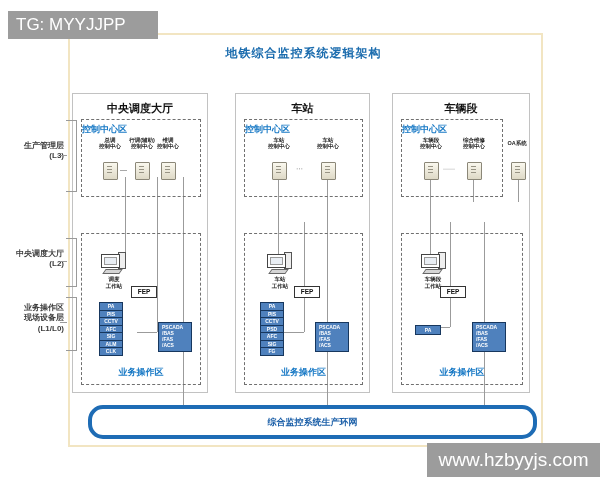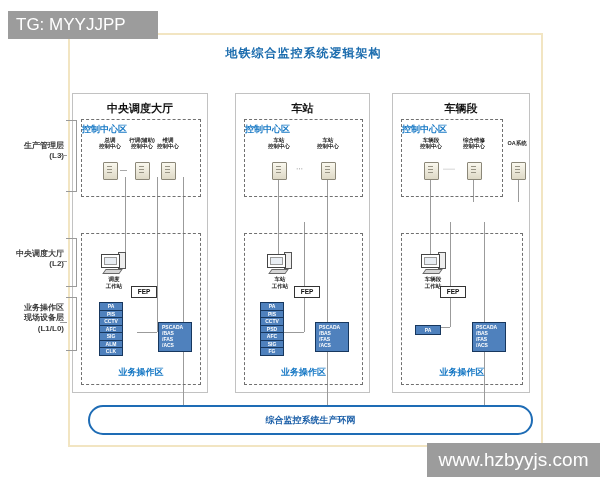--- a/index.html
+++ b/index.html
@@ -63,21 +63,21 @@
   .pabox{position:absolute;width:24px;height:8px;background:#4f81bd;border:1px solid #17375e;color:#fff;
          font-size:5px;font-weight:bold;text-align:center;line-height:8px;z-index:2;}
 
   .pscada{position:absolute;width:29px;background:#4f81bd;border:1px solid #17375e;color:#fff;
           font-size:5px;font-weight:bold;line-height:5.9px;z-index:2;padding:2px 0 2px 3px;}
 
   
   .vl{position:absolute;width:1px;background:#9b9b9b;z-index:1;}
   .hl{position:absolute;height:1px;background:#9b9b9b;z-index:1;}
 
-  .stadium{position:absolute;left:88px;top:405px;width:441px;height:26px;border:2px solid #14532d;
+  .stadium{position:absolute;left:88px;top:405px;width:441px;height:26px;border:4px solid #14532d;
            border-radius:15px;background:#fff;z-index:2;display:flex;align-items:center;justify-content:center;
            font-size:9px;font-weight:bold;color:#1b5fa8;}
 </style>
 </head>
 <body>
 
 <div class="stage">
 
   <div class="panel"></div>
   <div class="title">地铁综合监控系统逻辑架构</div>

